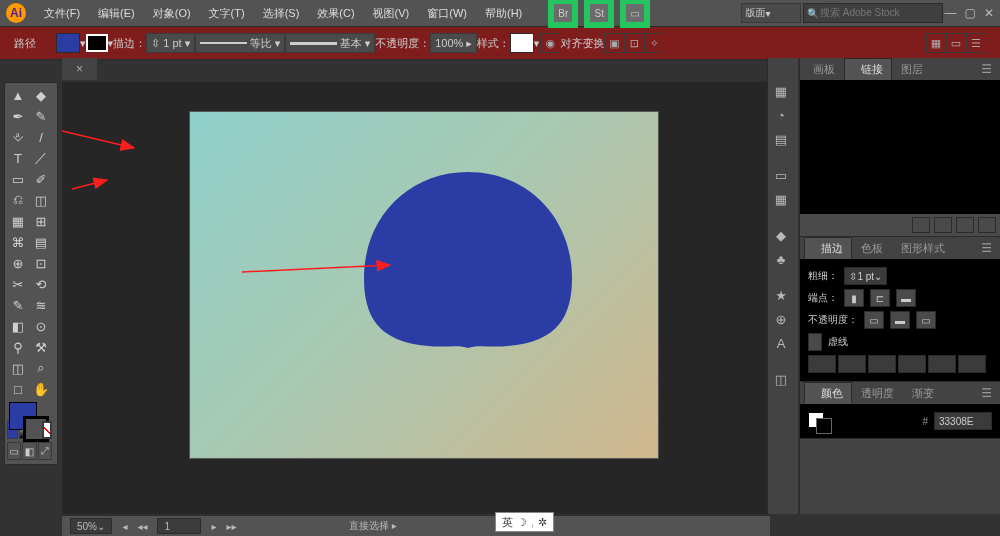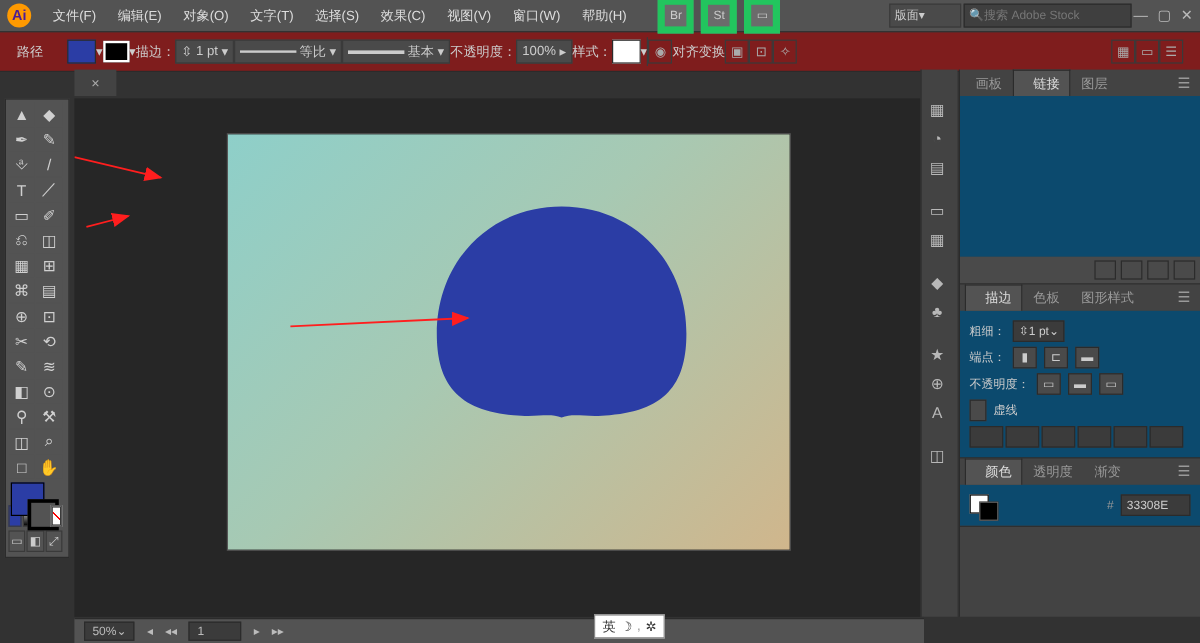--- a/index.html
+++ b/index.html
@@ -42,21 +42,21 @@
   #rdock{position:absolute;right:202px;top:58px;width:26px;bottom:22px;background:#434343;border-left:1px solid #2b2b2b;display:flex;flex-direction:column;gap:2px;padding:22px 2px 2px;}
   #rdock .ic{width:22px;height:22px;display:flex;align-items:center;justify-content:center;color:#b8b8b8;font-size:13px;}
   #rdock .sep{height:10px;}
   
   #rpanels{position:absolute;right:0;top:58px;width:200px;bottom:22px;background:#434343;border-left:1px solid #2b2b2b;}
   .panel{border-bottom:1px solid #2b2b2b;}
   .tabs{height:22px;display:flex;align-items:center;padding:0 4px;gap:0;}
   .tabs .t{padding:3px 8px;font-size:11px;color:#999;border:1px solid transparent;}
   .tabs .t.active{background:#535353;color:#ddd;border:1px solid #2b2b2b;border-bottom:none;padding-left:16px;}
   .tabs .menu{margin-left:auto;color:#999;padding:2px 4px;font-size:12px;}
-  .pbody{background:#0c4a6e;padding:6px 8px;font-size:10px;}
+  .pbody{background:#000000;padding:6px 8px;font-size:10px;}
   .pbody .r{display:flex;align-items:center;gap:6px;height:22px;}
   .pbody .inp{background:#3b3b3b;border:1px solid #2b2b2b;height:16px;padding:0 4px;display:flex;align-items:center;}
   .pbody .btn{width:18px;height:16px;background:#4a4a4a;border:1px solid #2b2b2b;display:flex;align-items:center;justify-content:center;font-size:10px;}
   .footer{height:22px;background:#4a4a4a;display:flex;align-items:center;justify-content:flex-end;gap:4px;padding:0 4px;}
   .footer .fi{width:16px;height:14px;border:1px solid #2b2b2b;}
   
   #status{position:absolute;left:62px;right:230px;bottom:0;height:20px;background:#535353;border-top:1px solid #2b2b2b;display:flex;align-items:center;gap:10px;padding:0 8px;font-size:10px;color:#bbb;}
   #status .dd{background:#3b3b3b;border:1px solid #2b2b2b;height:14px;padding:0 6px;display:flex;align-items:center;}
   
   #ime{position:absolute;bottom:4px;left:495px;height:18px;background:#fff;border:1px solid #888;display:flex;align-items:center;gap:4px;padding:0 6px;font-size:11px;color:#333;}
@@ -291,20 +291,21 @@
   </div>
 </div>
 
 <div id="status">
   <div class="dd"><span>50%</span> ⌄</div>
   <span>◂</span>
   <span>◂◂</span>
   <div class="dd" style="width:30px">1</div>
   <span>▸</span>
   <span>▸▸</span>
+  <div style="flex:1;text-align:center"><span>直接选择</span> ▸</div>
   <div style="flex:1"></div>
 </div>
 
 <div id="ime">
   <span>英</span>
   <span>☽</span>
   <span style="color:#999">,</span>
   <span>✲</span>
 </div>
 

